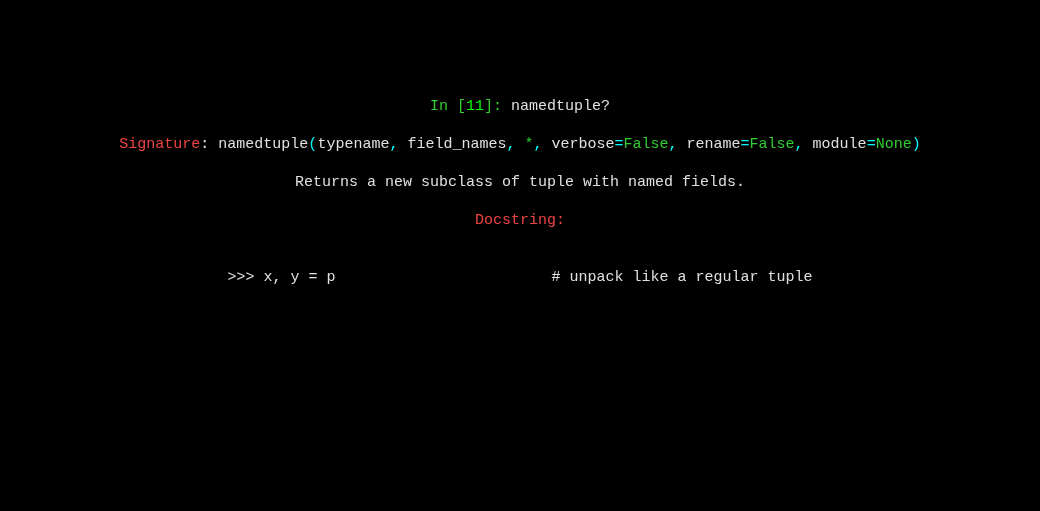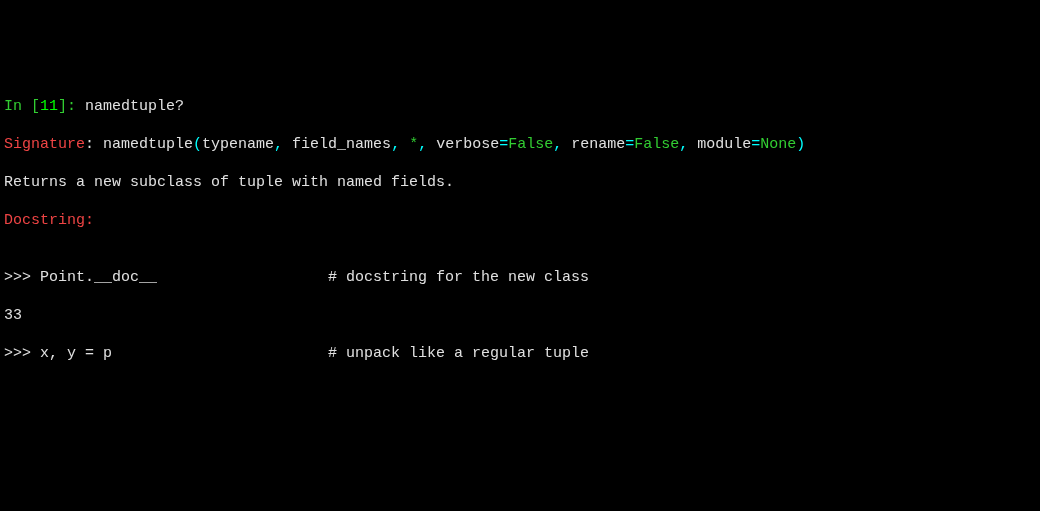--- a/index.html
+++ b/index.html
@@ -8,40 +8,38 @@
       font-family: "Consolas", "Courier New", monospace;
       font-size: 15px;
       line-height: 19px;
       color: #d4d4d4;
       padding: 2px 4px;
       white-space: pre;
       width: 1040px;
       height: 511px;
       overflow: hidden;
     }
-    .line { display: block; }
+    .line { display: block; text-align: center; }
     .green { color: #32cd32; }
     .brightgreen { color: #00ff00; }
     .red { color: #ef4444; }
     .cyan { color: #00ffff; }
     .white { color: #e0e0e0; }
   </style>
 </head>
 <body>
 
 
 
 <div>
 <span class="line"><span class="green">In [</span><span class="brightgreen">11</span><span class="green">]: </span><span class="white">namedtuple?</span></span>
 <span class="line"><span class="red">Signature</span><span class="white">: </span><span class="white">namedtuple</span><span class="cyan">(</span><span class="white">typename</span><span class="cyan">, </span><span class="white">field_names</span><span class="cyan">, </span><span class="green">*</span><span class="cyan">, </span><span class="white">verbose</span><span class="cyan">=</span><span class="green">False</span><span class="cyan">, </span><span class="white">rename</span><span class="cyan">=</span><span class="green">False</span><span class="cyan">, </span><span class="white">module</span><span class="cyan">=</span><span class="green">None</span><span class="cyan">)</span></span>
 <span class="line white">Returns a new subclass of tuple with named fields.</span>
 <span class="line red">Docstring:</span>
 <span class="line"></span>
-<span class="line white"><span>&gt;&gt;&gt; Point.__doc__</span><span>                   </span><span># docstring for the new class</span></span>
-<span class="line white">33</span>
 <span class="line white"><span>&gt;&gt;&gt; x, y = p</span><span>                        </span><span># unpack like a regular tuple</span></span>
 
 
 
 
 
 
 
 
 

